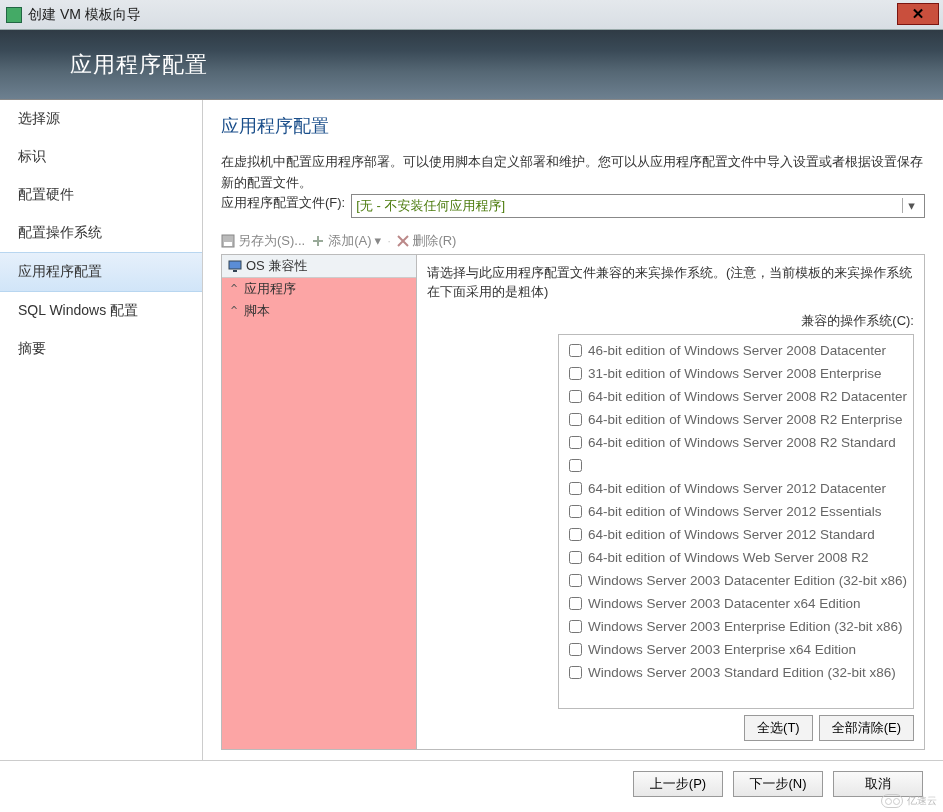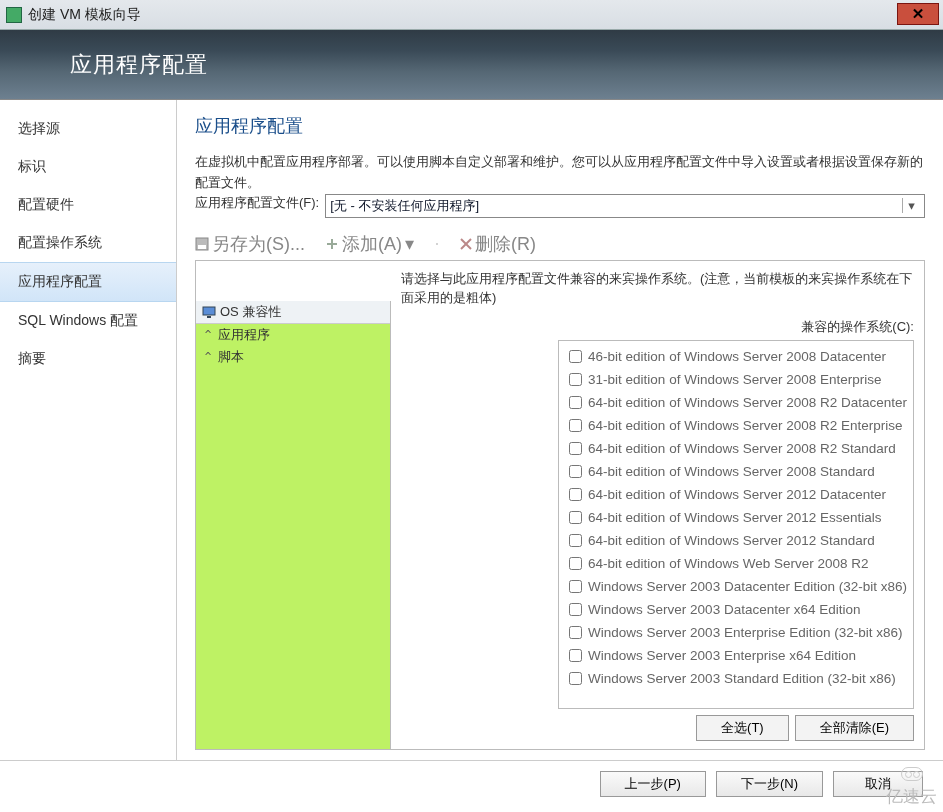--- a/index.html
+++ b/index.html
@@ -3,51 +3,51 @@
 <meta charset="utf-8">
 <style>
   * { box-sizing: border-box; }
   html, body { margin:0; padding:0; font-family: "Microsoft YaHei", "Segoe UI", sans-serif; font-size:13px; color:#333; background:#fff; width:943px; height:812px; overflow:hidden; }
   .titlebar { height:30px; background:linear-gradient(#e4e8ec,#d8dee4); border-bottom:1px solid #9aa; display:flex; align-items:center; position:relative; }
   .titlebar .icon { width:16px; height:16px; margin:0 6px; background:#4a6; border:1px solid #264; }
   .titlebar .title { flex:1; font-size:14px; color:#222; }
   .titlebar .close { width:42px; height:22px; background:#c94f3d; border:1px solid #7a1510; color:#000; font-weight:bold; text-align:center; line-height:20px; position:absolute; right:4px; top:3px; font-size:15px; }
   .banner { height:70px; background:linear-gradient(#2f3b45,#3a4a57 30%,#556774 60%,#6d8090); color:#fff; display:flex; align-items:center; padding-left:70px; font-size:22px; letter-spacing:1px; border-bottom:1px solid #888; }
   .body { display:flex; height:660px; }
-  .sidebar { width:177px; border-right:1px solid #ccc; padding-top:10px; background:#fff; }
+  .sidebar { width:203px; border-right:1px solid #ccc; background:#fff; }
   .sidebar .step { padding:10px 18px; font-size:14px; color:#333; cursor:pointer; }
   .sidebar .step.active { background:linear-gradient(#e6f0fb,#d1e5f8); border-top:1px solid #b8d6f0; border-bottom:1px solid #b8d6f0; }
   .main { flex:1; padding:14px 18px 10px 18px; display:flex; flex-direction:column; overflow:hidden; }
   .main h1 { margin:0 0 14px 0; font-size:18px; font-weight:normal; color:#1a4e8a; }
   .desc { font-size:13px; line-height:1.6; }
   .row-profile { display:flex; align-items:flex-start; margin-bottom:14px; }
   .row-profile label { margin-right:6px; }
   .row-profile .combo { flex:1; height:24px; border:1px solid #888; background:#fff; display:flex; align-items:center; padding:0 4px; position:relative; }
-  .row-profile .combo .val { flex:1; color:#0f172a; }
+  .row-profile .combo .val { flex:1; color:#4d7c0f; }
   .row-profile .combo .arrow { width:18px; text-align:center; border-left:1px solid #aaa; color:#555; }
-  .toolbar { display:flex; align-items:center; gap:20px; color:#888; font-size:18px; margin-bottom:4px; }
+  .toolbar { display:flex; align-items:center; gap:6px; color:#888; font-size:13px; margin-bottom:4px; }
   .toolbar .tb-btn { display:flex; align-items:center; gap:3px; cursor:default; color:#888; }
   .toolbar svg { display:block; }
   .splitarea { display:flex; flex:1; border:1px solid #bbb; min-height:0; }
-  .tree { width:195px; border-right:1px solid #bbb; background:#bef264;margin-top:40px; }
+  .tree { width:195px; border-right:1px solid #bbb; background:#fca5a5; }
   .tree .node { display:flex; align-items:center; padding:2px 6px; font-size:13px; }
   .tree .exp { width:12px; text-align:center; color:#555; font-size:11px; font-family:monospace; }
   .tree .node .lbl { margin-left:4px; }
   .tree .hdr { background:#eef2f5; border-bottom:1px solid #ccc; }
   .rightpane { flex:1; display:flex; flex-direction:column; padding:8px 10px; min-height:0;align-items:flex-end; }
   .instr { font-size:13px; line-height:1.5; margin-bottom:10px; }
   .oslabel { margin-bottom:4px; }
   .osbox { flex:1; border:1px solid #bbb; overflow-y:scroll; padding:4px 6px; min-height:0; }
   .osrow { display:flex; align-items:center; padding:2px 0; color:#666; font-size:13.5px; }
   .osrow input { margin-right:6px; }
   .btnrow { margin-top:6px; display:flex; gap:6px; }
-  .btn { border:1px solid #999; background:#f3f3f3; padding:3px 24px; font-size:13px; cursor:pointer; }
+  .btn { border:1px solid #999; background:#f3f3f3; padding:3px 12px; font-size:13px; cursor:pointer; }
   .footer { height:46px; border-top:1px solid #ccc; display:flex; align-items:center; justify-content:flex-end; gap:10px; padding-right:20px; background:#fff; }
   .footer .btn { min-width:90px; text-align:center; background:linear-gradient(#fafafa,#e8e8e8); }
-  .watermark { position:absolute; right:6px; bottom:4px; font-size:17px; color:#bbb; display:flex; align-items:center; gap:4px; pointer-events:none;flex-direction:column; }
+  .watermark { position:absolute; right:6px; bottom:4px; font-size:10px; color:#bbb; display:flex; align-items:center; gap:4px; pointer-events:none; }
   .watermark .logo { width:22px; height:14px; border:1px solid #ccc; border-radius:7px; position:relative; }
   .watermark .logo::before, .watermark .logo::after { content:""; position:absolute; width:5px; height:5px; border:1px solid #ccc; border-radius:50%; top:3px; }
   .watermark .logo::before { left:3px; } .watermark .logo::after { left:11px; }
 </style>
 </head>
 <body>
 
 <div class="titlebar">
   <div class="icon"></div>
   <div class="title">创建 VM 模板向导</div>
@@ -146,21 +146,20 @@
             <label class="osrow">
               <input type="checkbox" style="">
               <span>64-bit edition of Windows Server 2008 R2 Enterprise</span>
             </label>
             <label class="osrow">
               <input type="checkbox" style="">
               <span>64-bit edition of Windows Server 2008 R2 Standard</span>
             </label>
             <label class="osrow">
               <input type="checkbox" style="">
-              <span>64-bit edition of Windows Server 2008 Standard</span>
             </label>
             <label class="osrow">
               <input type="checkbox" style="">
               <span>64-bit edition of Windows Server 2012 Datacenter</span>
             </label>
             <label class="osrow">
               <input type="checkbox" style="">
               <span>64-bit edition of Windows Server 2012 Essentials</span>
             </label>
             <label class="osrow">

